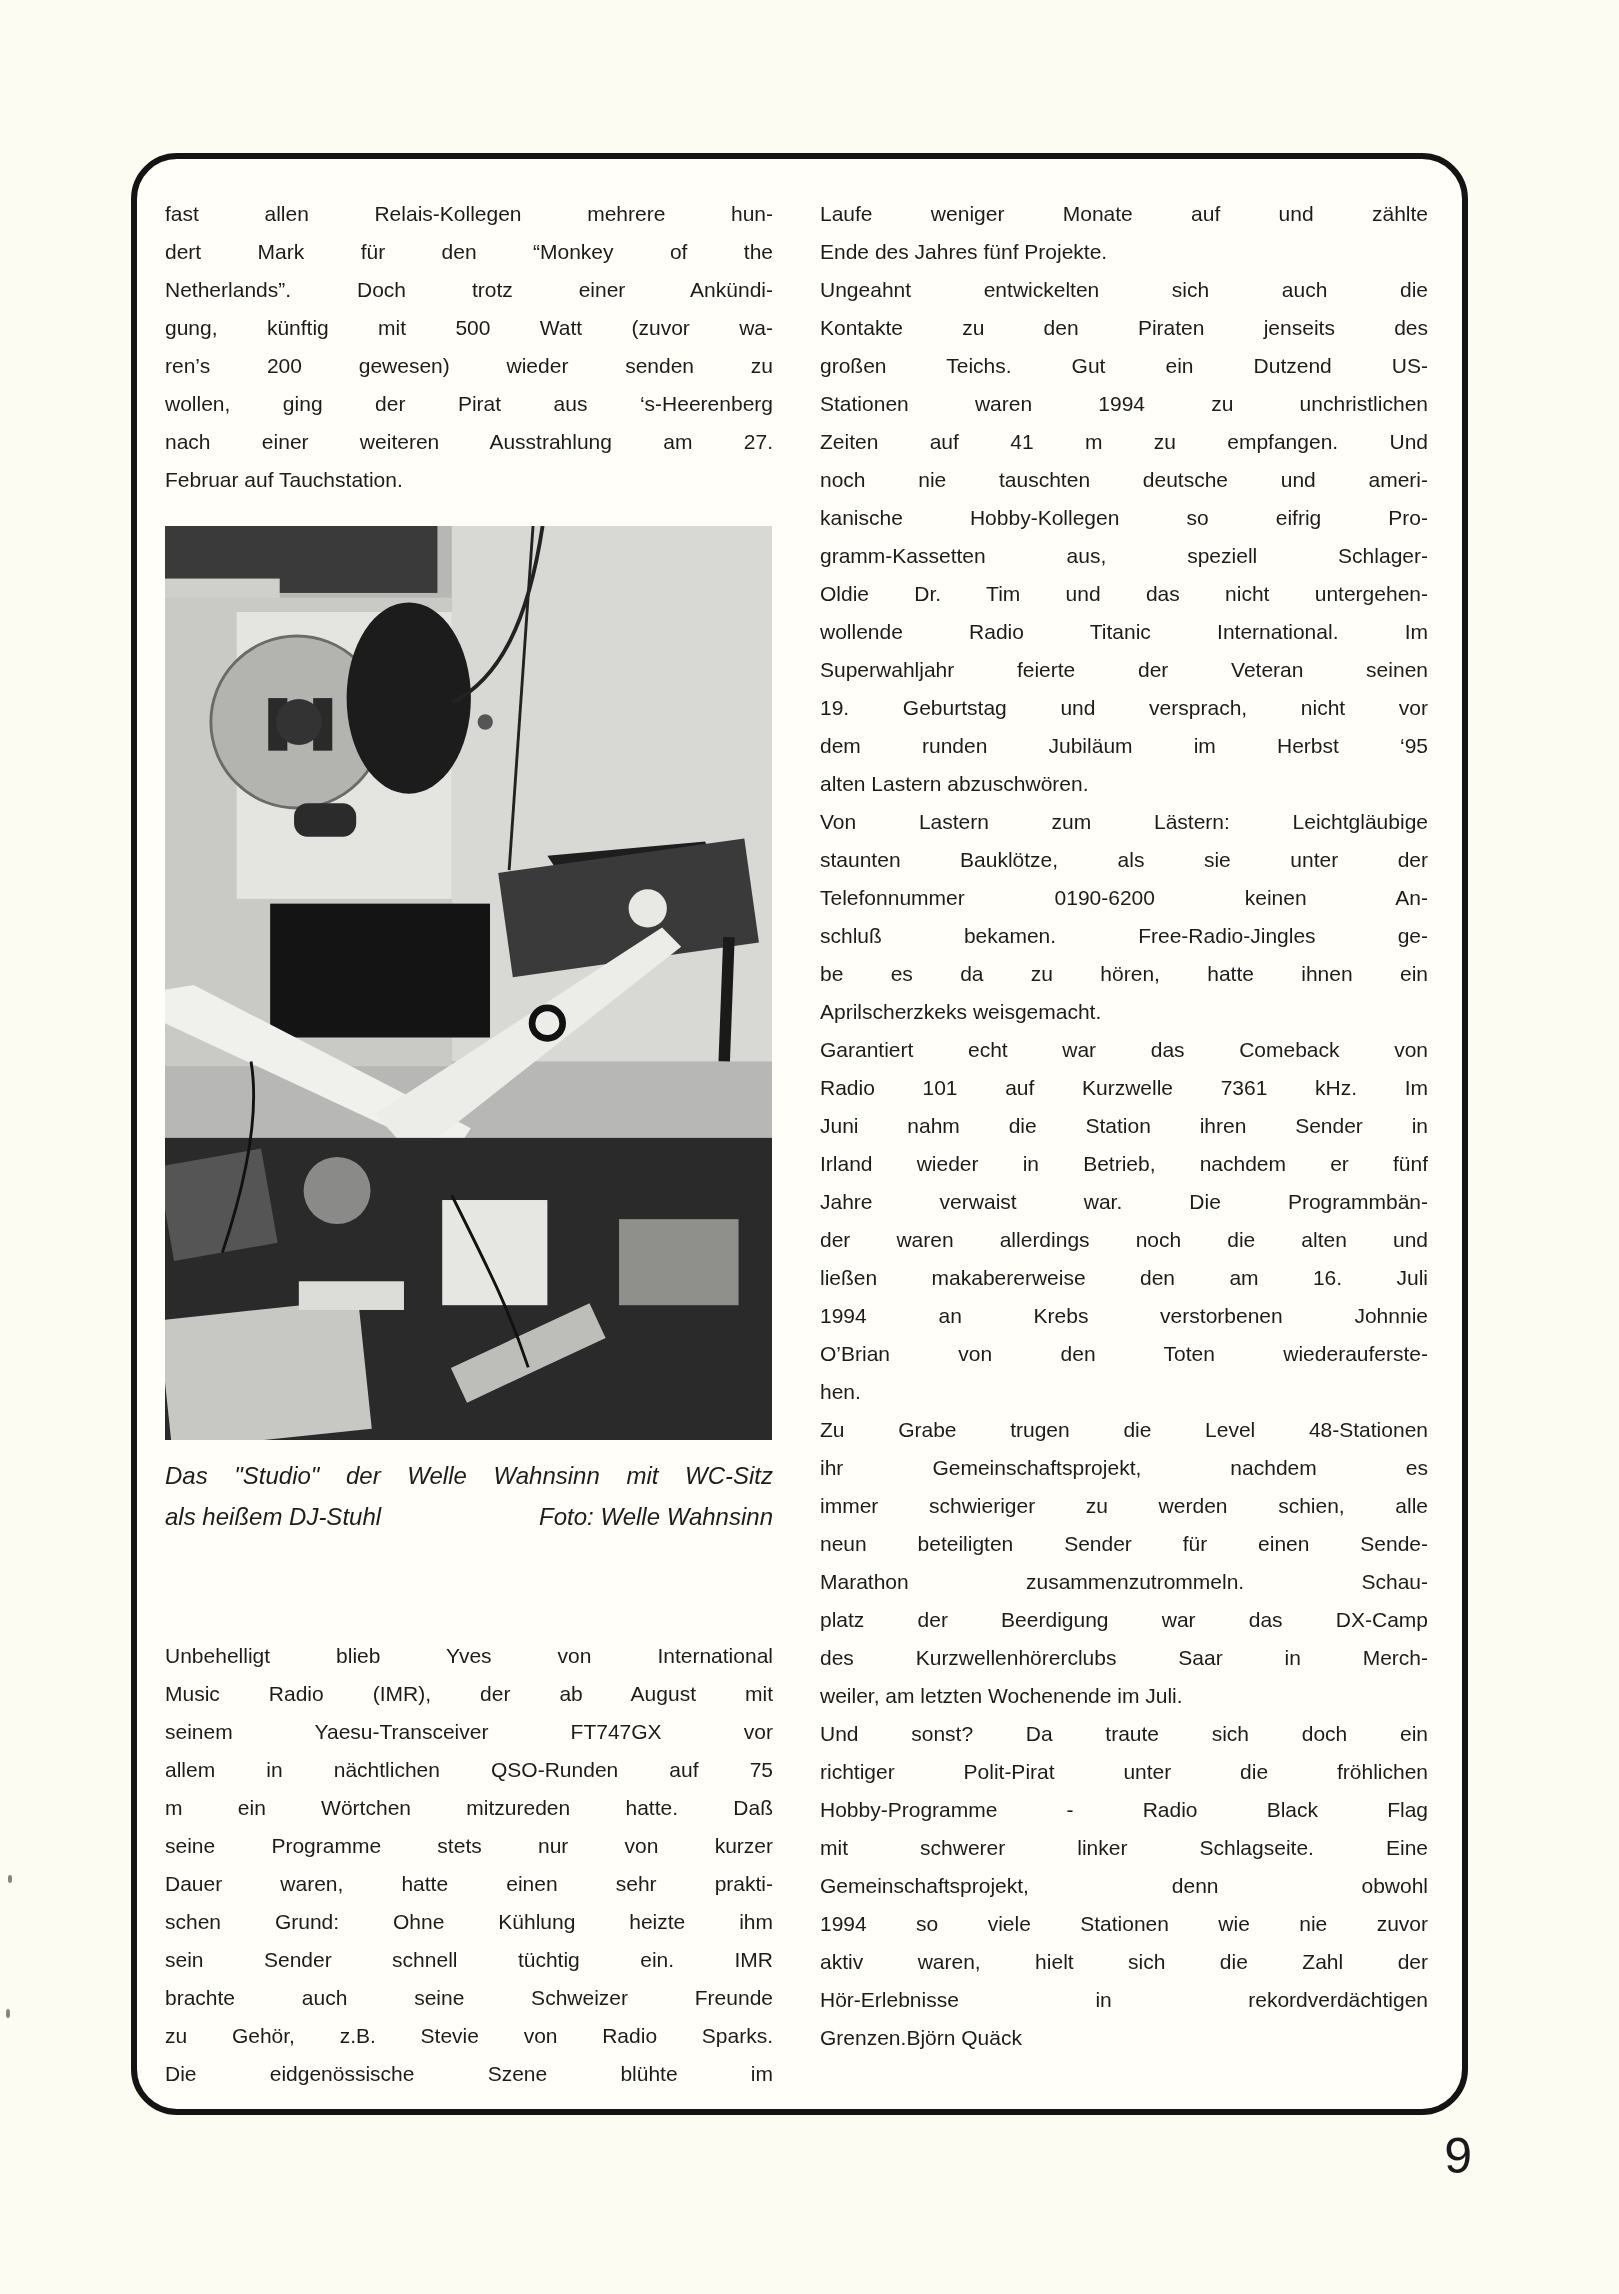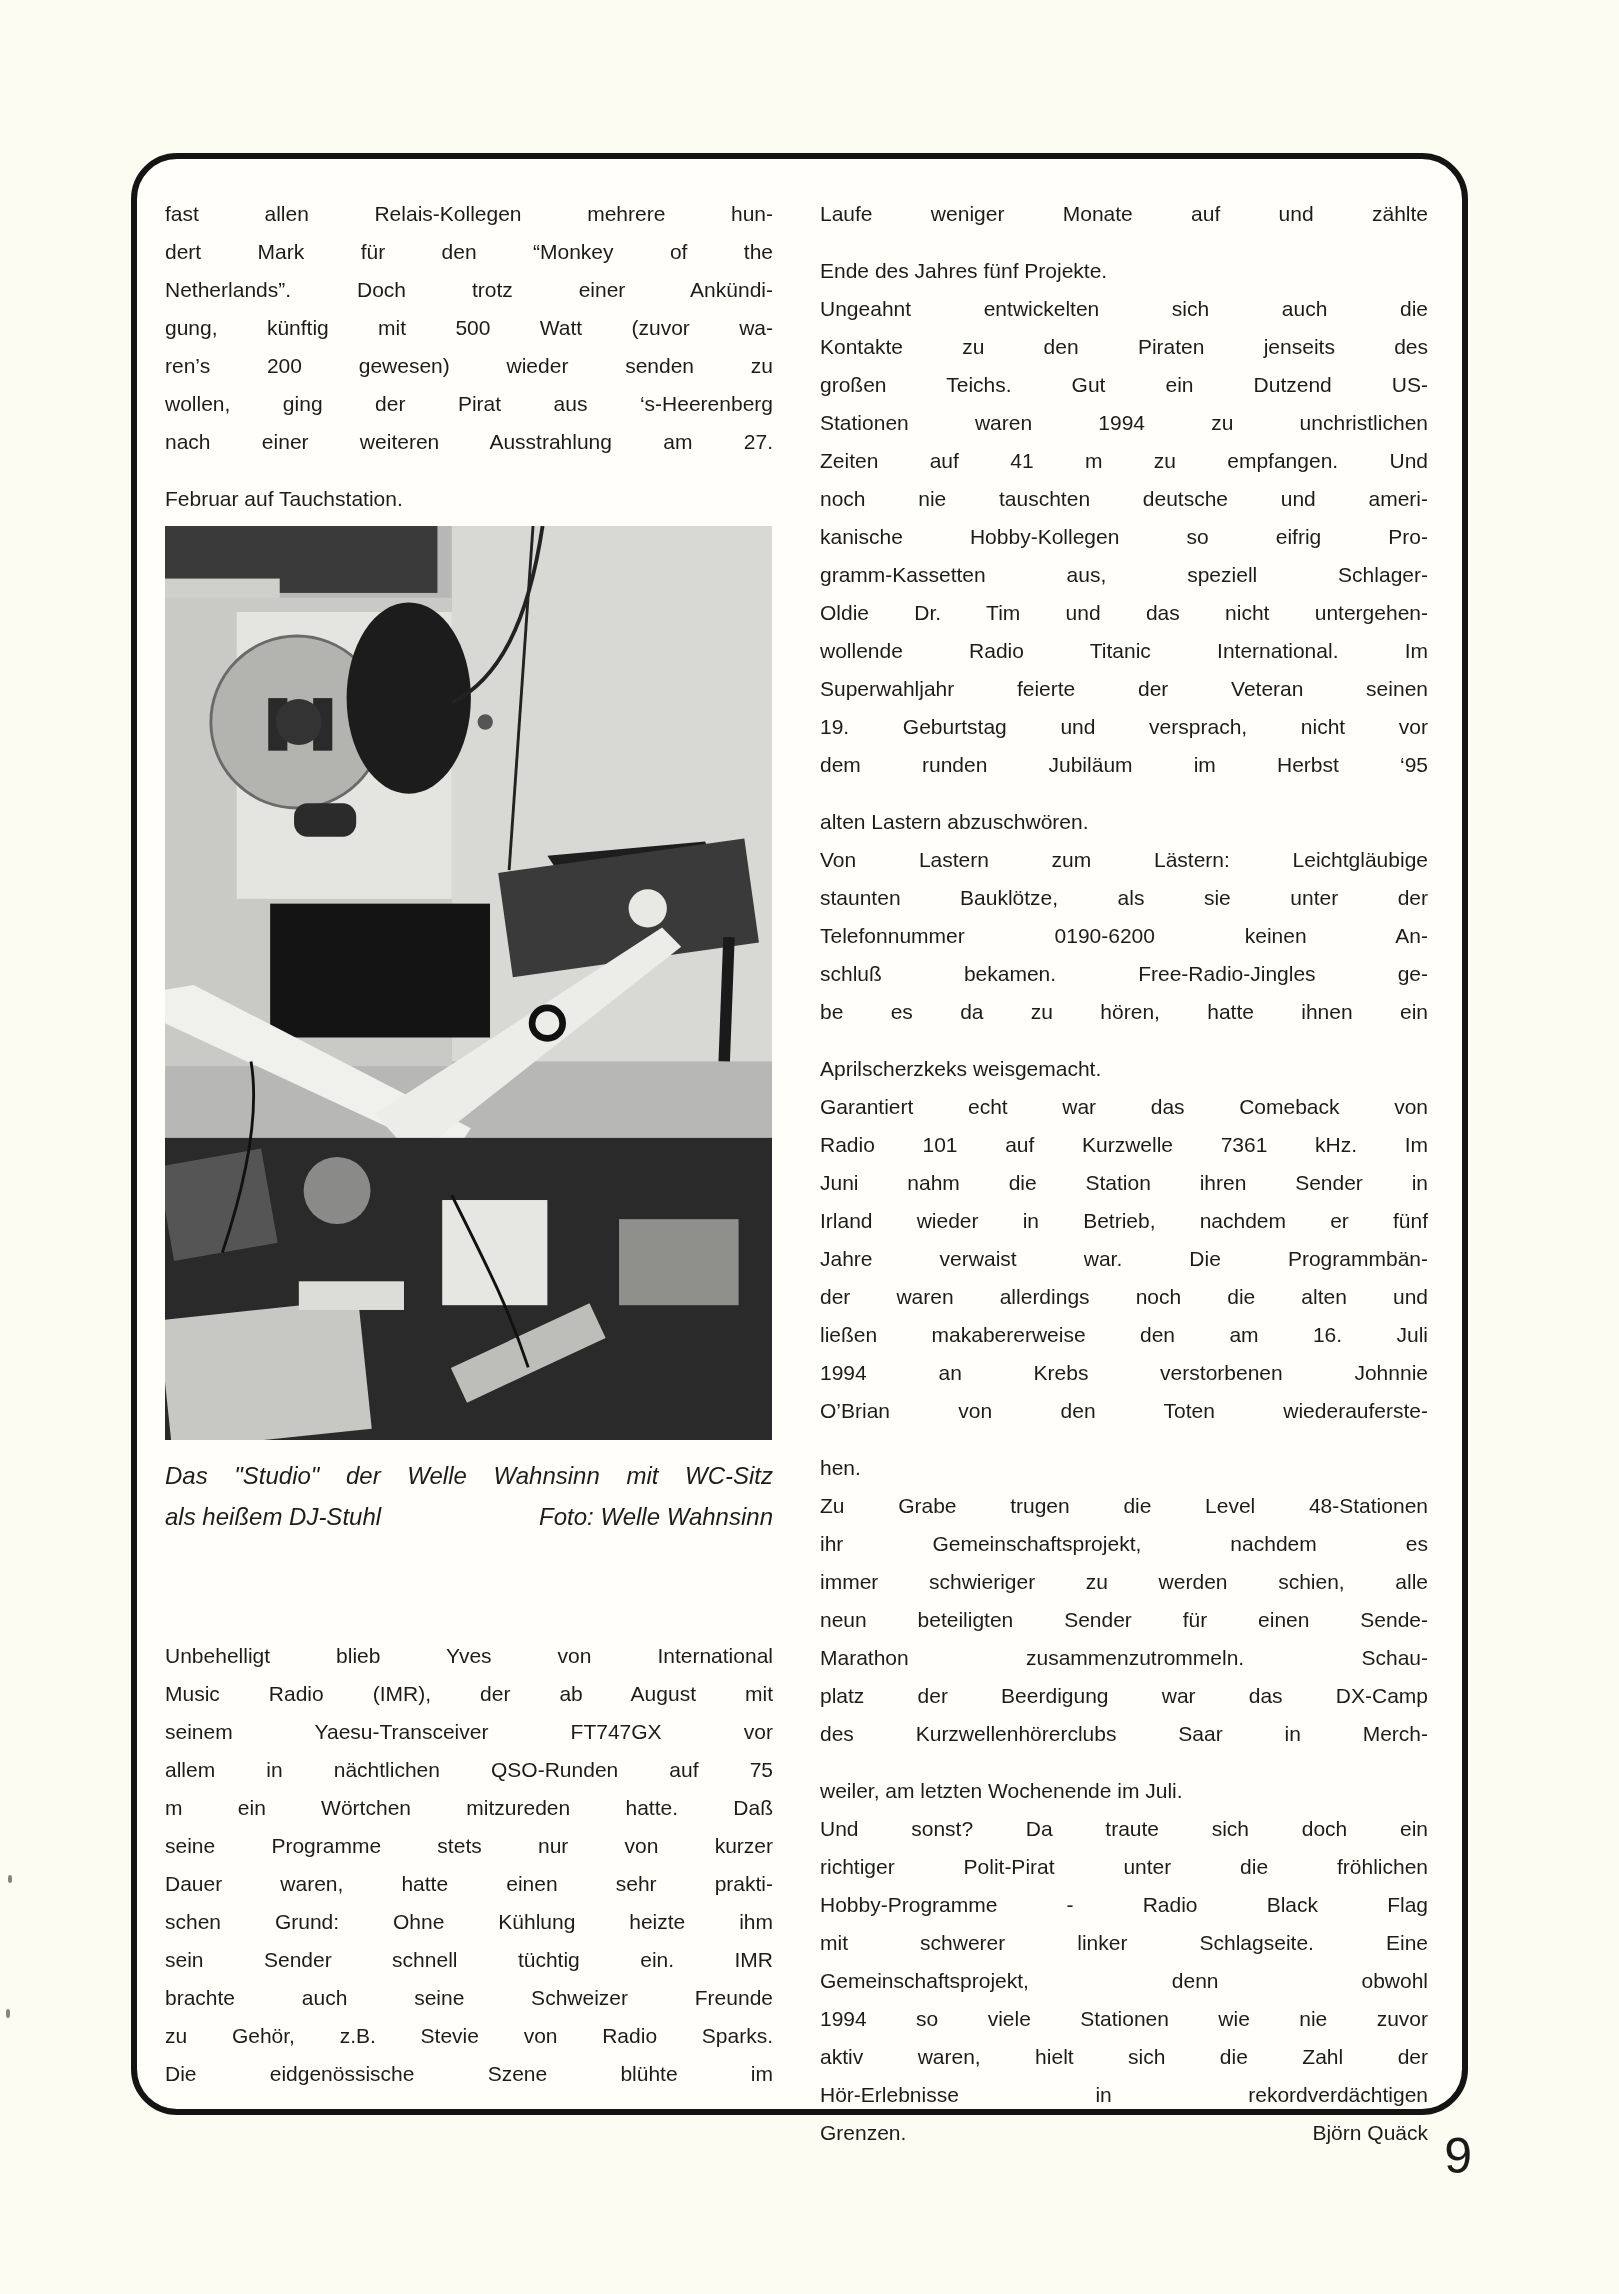--- a/index.html
+++ b/index.html
@@ -15,25 +15,25 @@
     border: 6.7px solid #141414; border-radius: 46px;
     box-sizing: content-box;
     background: #fffef8;
   }
   .col {
     position: absolute; width: 608px;
     font-size: 21px; line-height: 38px;
     text-align: justify; text-align-last: justify;
   }
   .col .line { display: block; height: 38px; white-space: nowrap; text-align: justify; text-align-last: justify; overflow: hidden; }
-  .col .line.last { text-align-last: left; margin-top: 19px; }
+  .col .line.last { text-align-last: left; }
   .col-left-top { left: 165px; top: 195px; }
   .col-left-bottom { left: 165px; top: 1589px; margin-top: 48px; }
   .col-right { left: 820px; top: 195px; }
-  .line.author-line { display: flex; justify-content: space-between; text-align-last: auto; }
+  .line.author-line { display: flex; text-align-last: auto; }
   .author { }
 
   .photo {
     position: absolute; left: 165px; top: 526px; width: 607px; height: 914px;
     background: #9c9c9c; overflow: hidden;
   }
   .photo svg { display: block; width: 100%; height: 100%; }
 
   .caption {
     position: absolute; left: 165px; top: 1455px; width: 608px;

